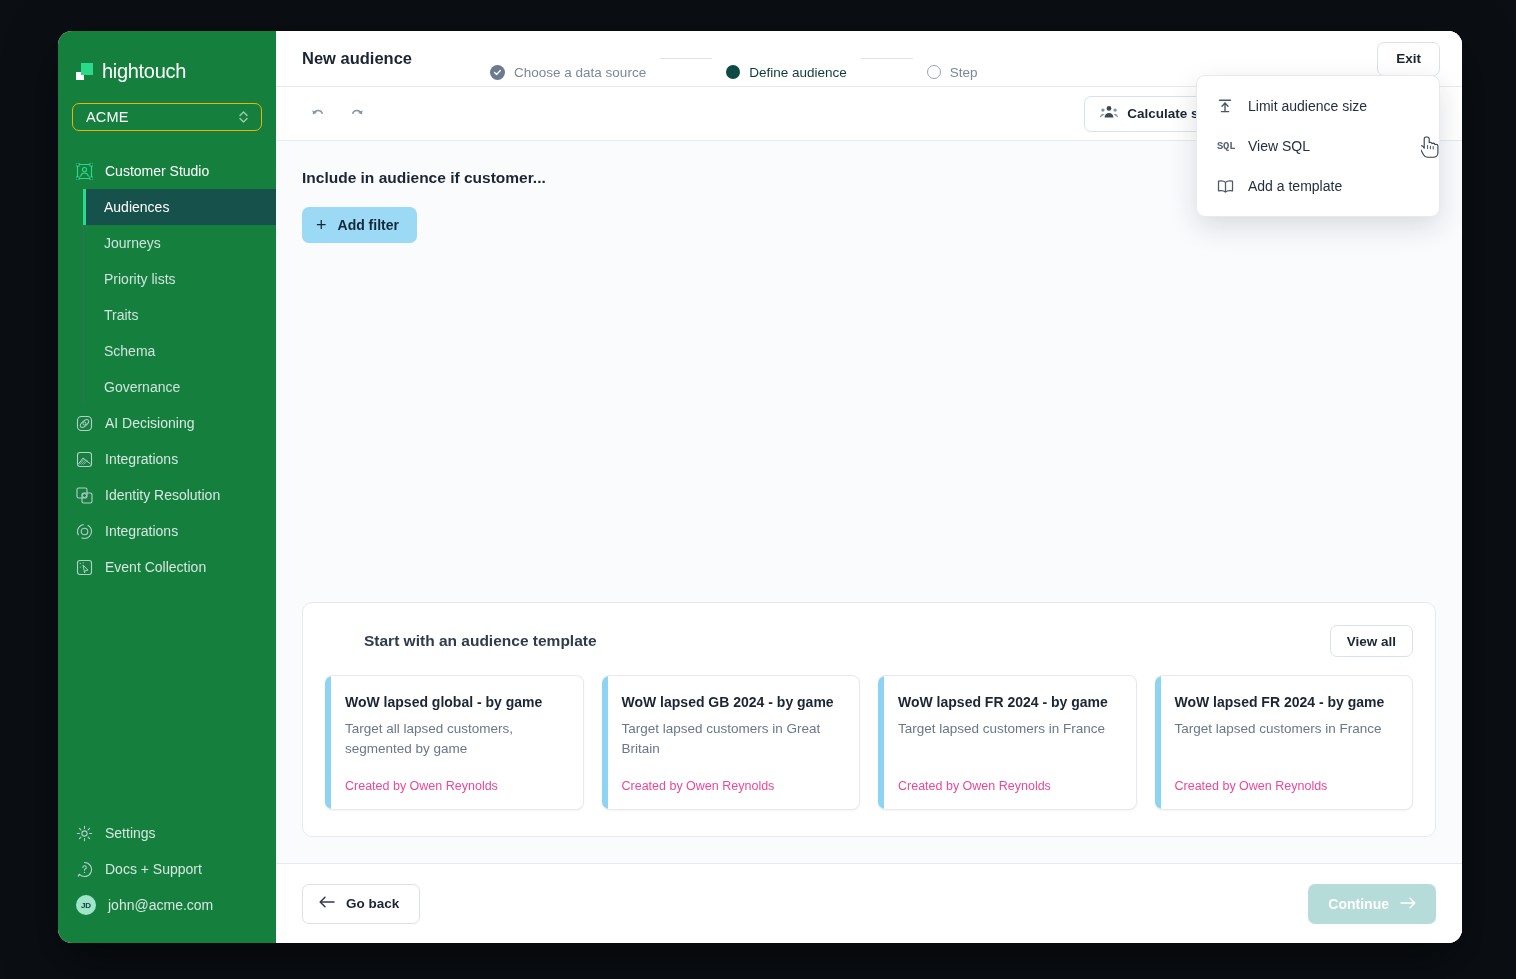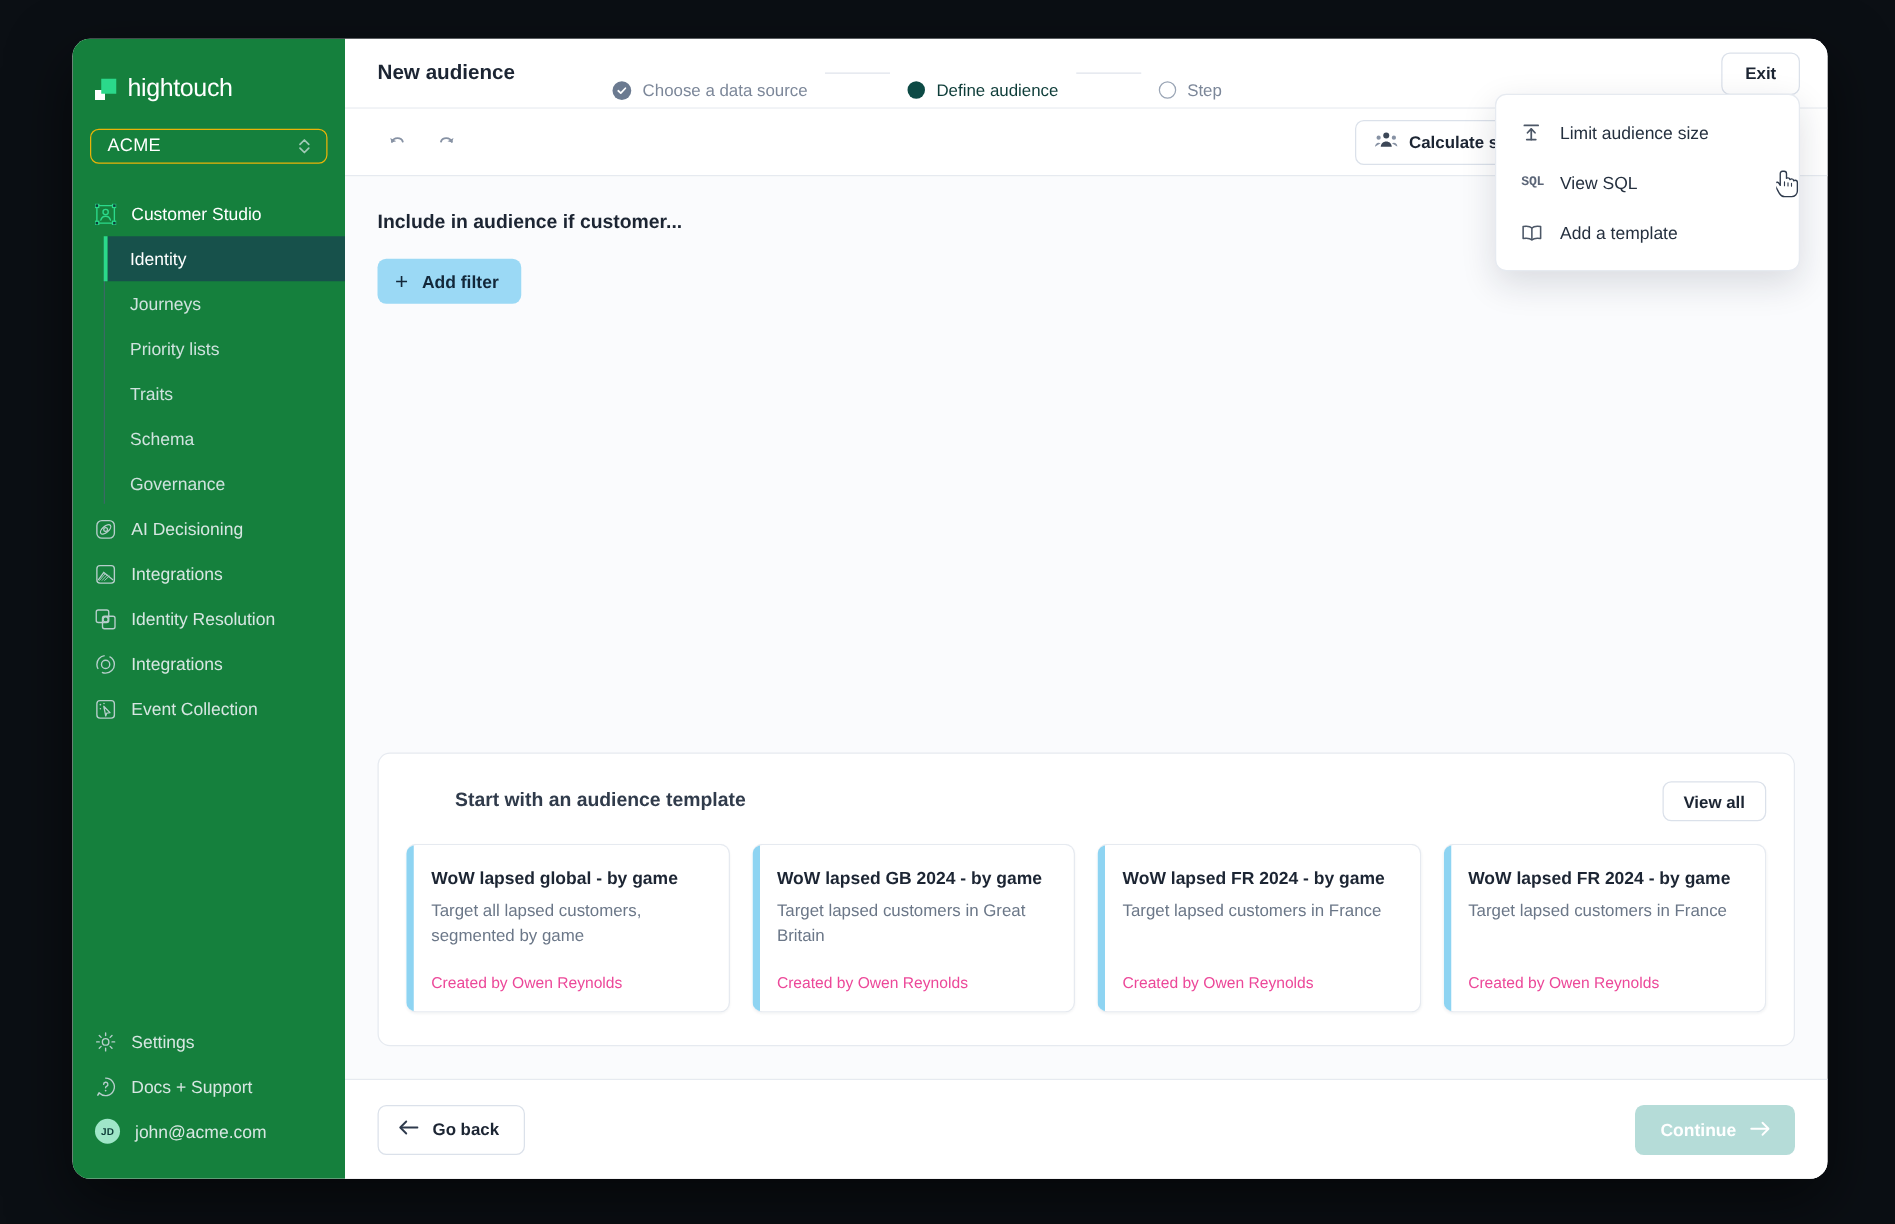--- a/index.html
+++ b/index.html
@@ -318,21 +318,21 @@
                 <rect x="14" y="0" width="3" height="3" fill="#0d3c38" stroke="#2bd98b" stroke-width="1"></rect>
                 <rect x="0" y="14" width="3" height="3" fill="#0d3c38" stroke="#2bd98b" stroke-width="1"></rect>
                 <rect x="14" y="14" width="3" height="3" fill="#0d3c38" stroke="#2bd98b" stroke-width="1"></rect>
               </svg>
           </span>
           <span>Customer Studio</span>
         </div>
 
         <div class="nav-sub-wrap">
           <div class="nav-sub active">
-            <span>Identity</span>
+            <span>Audiences</span>
           </div>
           <div class="nav-sub">
             <span>Journeys</span>
           </div>
           <div class="nav-sub">
             <span>Priority lists</span>
           </div>
           <div class="nav-sub">
             <span>Traits</span>
           </div>

